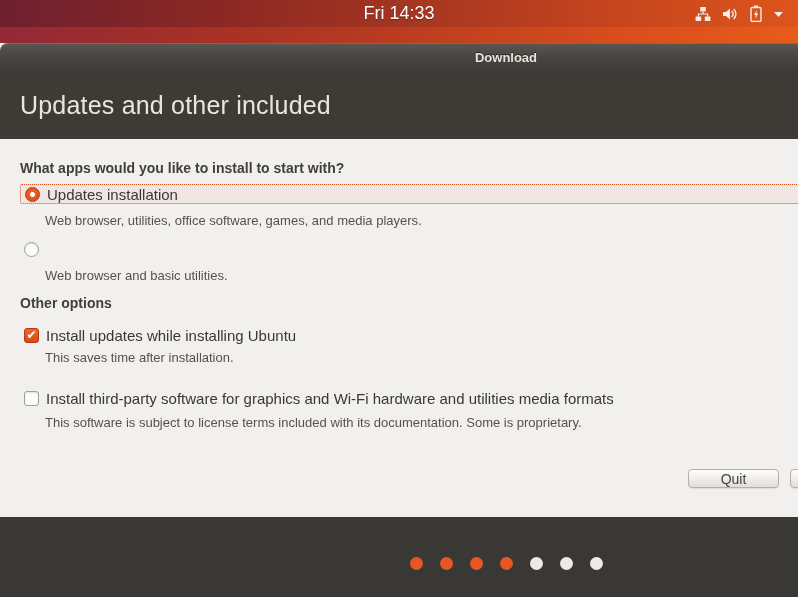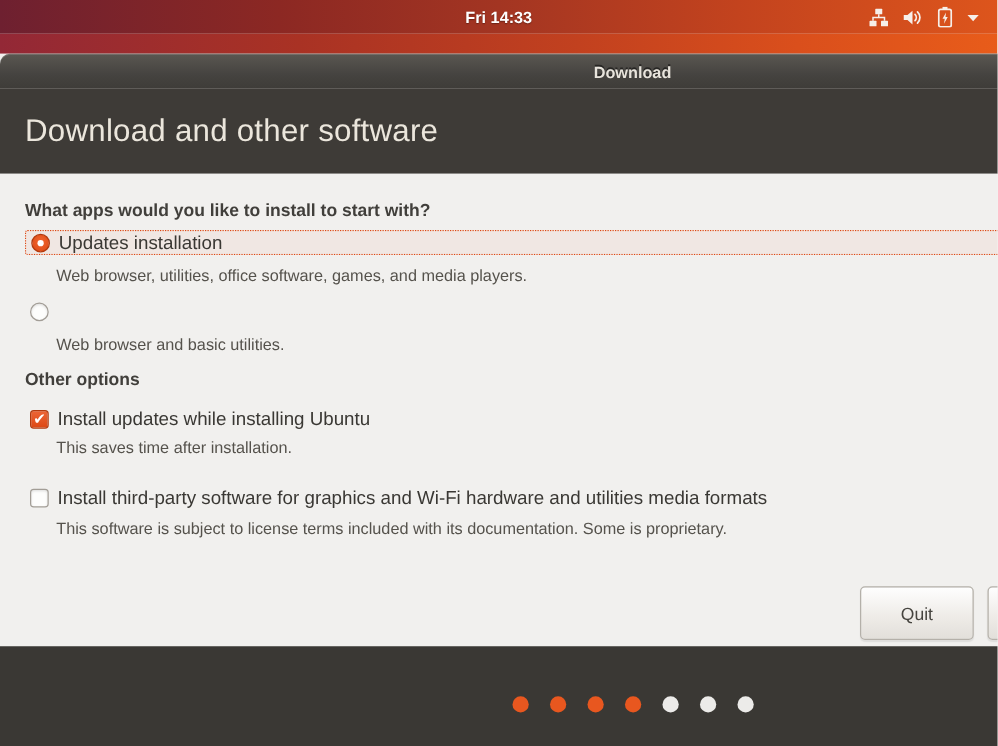--- a/index.html
+++ b/index.html
@@ -12,21 +12,21 @@
   }
 
   
   .topbar {
     position: absolute; left: 0; top: 0; width: 798px; height: 27px;
     background: linear-gradient(90deg, #6e2030 0%, #8c2823 28%, #a33522 50%, #c3431e 74%, #dd551c 100%);
   }
   .clock {
     position: absolute; left: 0; right: 0; top: 0; height: 27px;
     display: flex; align-items: center; justify-content: center;
-    color: #fff; font-size: 13px; font-weight: bold;
+    color: #fff; font-size: 18px; font-weight: normal;
     text-shadow: 0 1px 1px rgba(0,0,0,.35);
   }
   .tray {
     position: absolute; right: 14px; top: 0; height: 27px;
     display: flex; align-items: center; gap: 11px;
   }
   .tray svg { display: block; }
 
   
   .wallpaper {
@@ -110,21 +110,21 @@
   .checkbox.on {
     background: linear-gradient(#ec6536, #dd4814);
     border-color: #b23a0e; box-shadow: none;
   }
   .checkbox.on::after {
     content: "\2714"; position: absolute; left: 1.5px; top: -1px;
     color: #fff; font-size: 12px; line-height: 15px;
   }
 
   .btn {
-    position: absolute; top: 426px; height: 43px;
+    position: absolute; top: 426px; height: 19px;
     background: linear-gradient(#fefefe, #efece8 55%, #e2dfda);
     border: 1px solid #b4b0a9; border-radius: 4px;
     font-size: 14px; color: #46443f; font-family: inherit;
     box-shadow: 0 1px 1px rgba(0,0,0,.08);
   }
   .quit-btn { left: 688px; width: 91px; }
   .back-btn { left: 790px; width: 92px; }
 
   .bottombar {
     position: absolute; left: 0; top: 474px; width: 100%; height: 80px;
@@ -181,21 +181,21 @@
 
   <div class="wallpaper"></div>
 
   <div class="window">
 
     <div class="titlebar">
       <span class="titlebar-text">Download</span>
     </div>
 
     <div class="page-header">
-      <h1 class="page-title">Download and other software</h1>
+      <h1 class="page-title">Updates and other included</h1>
     </div>
 
     <div class="content">
 
       <div class="question">What apps would you like to install to start with?</div>
 
       <div class="option-row focused">
         <span class="radio on"></span>
         <span class="option-label">Updates installation</span>
       </div>

